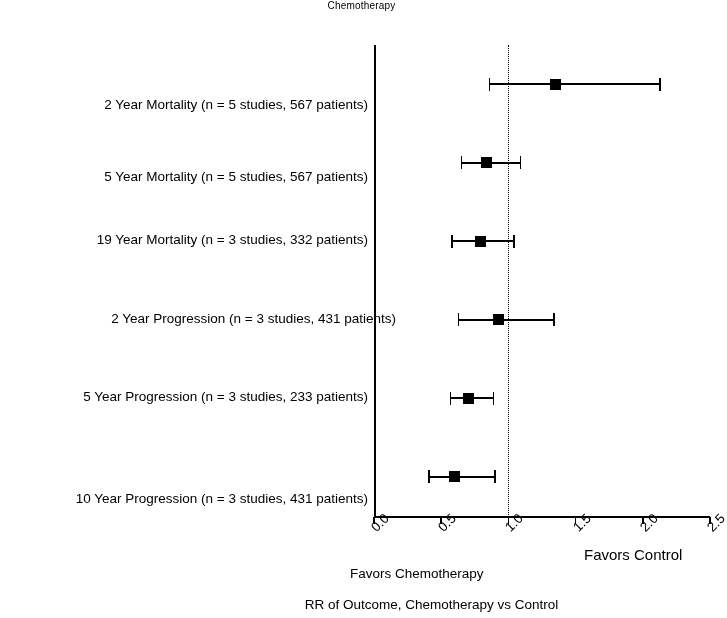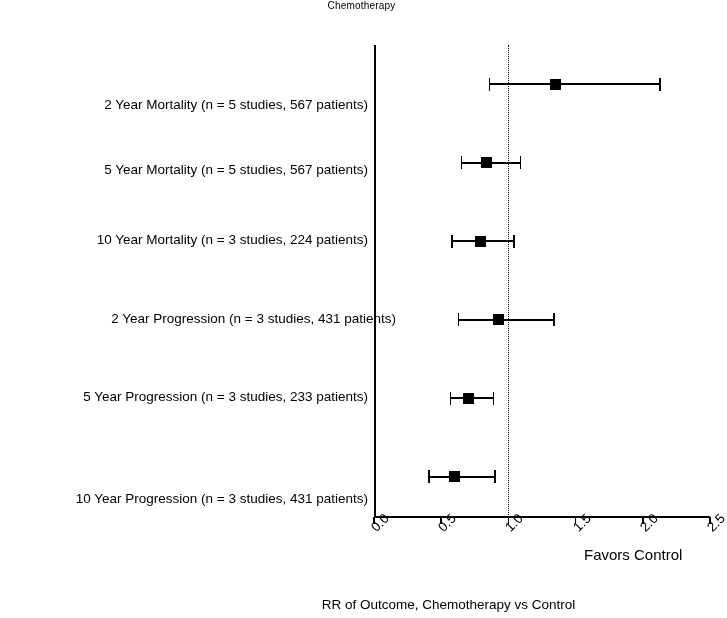--- a/index.html
+++ b/index.html
@@ -109,21 +109,21 @@
     font-size: 15px;
   }
   .xlabel {
     position: absolute;
     top: 597px;
     left: 0;
     width: 727px;
     text-align: center;
     font-size: 13.5px;
   }
-  .xlabel span { position: relative; left: 85px; }
+  .xlabel span { position: relative; left: 68px; }
 </style>
 </head>
 <body>
 
 <div id="figure">
 
   <div class="title">
     <span>Chemotherapy</span>
   </div>
 
@@ -144,26 +144,26 @@
       <div class="ticklabel" style="left: 636.8px;">2.0</div>
       <div class="tick" style="left: 709.25px;"></div>
       <div class="ticklabel" style="left: 704px;">2.5</div>
     </div>
   <div id="rows">
       <div class="rowlabel-wrap" style="top: 69px; margin-top: 28px;">2 Year Mortality (n = 5 studies, 567 patients)</div>
       <div class="ci-line" style="left: 489.584px; width: 170.688px; top: 83.45px;"></div>
       <div class="cap" style="left: 488.784px; top: 77.75px;"></div>
       <div class="cap" style="left: 659.472px; top: 77.75px;"></div>
       <div class="marker" style="left: 549.94px; top: 78.75px;"></div>
-      <div class="rowlabel-wrap" style="top: 162px;">5 Year Mortality (n = 5 studies, 567 patients)</div>
+      <div class="rowlabel-wrap" style="top: 169px;">5 Year Mortality (n = 5 studies, 567 patients)</div>
       <div class="ci-line" style="left: 461.36px; width: 59.136px; top: 161.95px;"></div>
       <div class="cap" style="left: 460.56px; top: 156.25px;"></div>
       <div class="cap" style="left: 519.696px; top: 156.25px;"></div>
       <div class="marker" style="left: 481.396px; top: 157.25px;"></div>
-      <div class="rowlabel-wrap" style="top: 232.25px;">10 Year Mortality (n = 3 studies, 224 patients)</div>
+      <div class="rowlabel-wrap" style="top: 232.25px;">19 Year Mortality (n = 3 studies, 332 patients)</div>
       <div class="ci-line" style="left: 451.952px; width: 61.824px; top: 240.45px;"></div>
       <div class="cap" style="left: 451.152px; top: 234.75px;"></div>
       <div class="cap" style="left: 512.976px; top: 234.75px;"></div>
       <div class="marker" style="left: 474.676px; top: 235.75px;"></div>
       <div class="rowlabel-wrap" style="top: 310.75px; margin-left: 28px;">2 Year Progression (n = 3 studies, 431 patients)</div>
       <div class="ci-line" style="left: 458.672px; width: 95.424px; top: 318.95px;"></div>
       <div class="cap" style="left: 457.872px; top: 313.25px;"></div>
       <div class="cap" style="left: 553.296px; top: 313.25px;"></div>
       <div class="marker" style="left: 493.492px; top: 314.25px;"></div>
       <div class="rowlabel-wrap" style="top: 389.25px;">5 Year Progression (n = 3 studies, 233 patients)</div>
@@ -171,18 +171,19 @@
       <div class="cap" style="left: 449.808px; top: 391.75px;"></div>
       <div class="cap" style="left: 492.816px; top: 391.75px;"></div>
       <div class="marker" style="left: 462.58px; top: 392.75px;"></div>
       <div class="rowlabel-wrap" style="top: 491px;">10 Year Progression (n = 3 studies, 431 patients)</div>
       <div class="ci-line" style="left: 429.104px; width: 65.856px; top: 475.95px;"></div>
       <div class="cap" style="left: 428.304px; top: 470.25px;"></div>
       <div class="cap" style="left: 494.16px; top: 470.25px;"></div>
       <div class="marker" style="left: 449.14px; top: 471.25px;"></div>
     </div>
 
+  <div class="footer-left">Favors Chemotherapy</div>
   <div class="footer-right">Favors Control</div>
 
   <div class="xlabel">
     <span>RR of Outcome, Chemotherapy vs Control</span>
   </div>
 </div>
 
 </body></html>

